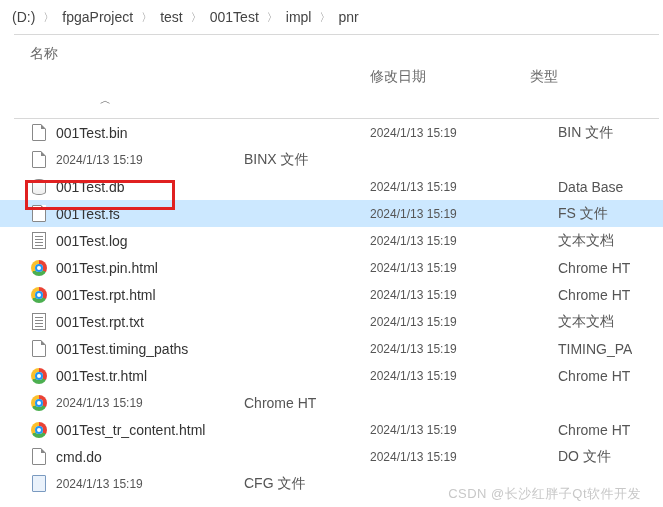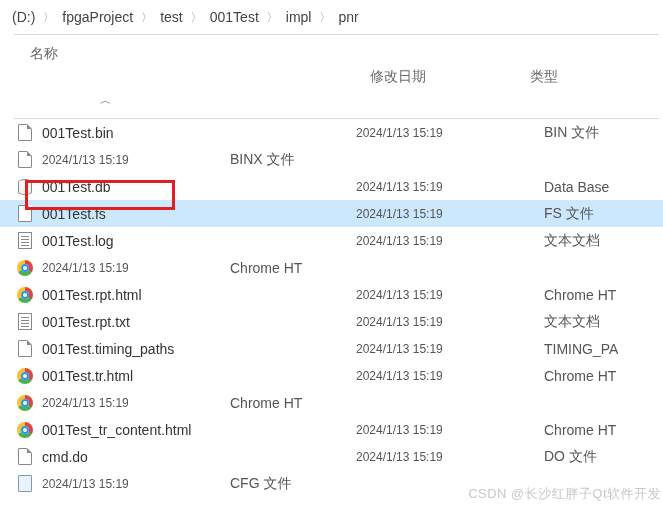--- a/index.html
+++ b/index.html
@@ -39,21 +39,21 @@
     }
     .col-name { width: 340px; display: flex; gap: 30px; flex-direction: column; }
     .col-date { width: 160px; }
     .col-type { flex: 1; }
     .sort-ind {
       font-size: 11px;
       color: #555;
       margin-left: 70px;
     }
     .filelist {
-      padding-left: 16px;
+      padding-left: 30px;
     }
     .row {
       display: flex;
       align-items: center;
       height: 27px;
       cursor: pointer;
     }
     .row.selected {
       background: #cce8ff;
       margin-left: -30px;
@@ -90,21 +90,21 @@
       margin-left: 28px;
     }
     .highlight-box {
       position: absolute;
       border: 3px solid #e02020;
       pointer-events: none;
       z-index: 10;
     }
     .watermark {
       position: absolute;
-      right: 2px;
+      right: 22px;
       bottom: 4px;
       color: #c8c8c8;
       font-size: 13px;
       letter-spacing: 0.5px;
       pointer-events:none;
     }
     
     .ic-file {
       width: 14px; height: 17px;
       border: 1px solid #888;
@@ -228,20 +228,21 @@
         <span class="ic-textfile"></span>
       </span>
       <span class="fname">001Test.log</span>
       <span class="fdate">2024/1/13 15:19</span>
       <span class="ftype">文本文档</span>
     </div>
     <div class="row">
       <span class="icon">
         <span class="ic-chrome"></span>
       </span>
+      <span class="fname">001Test.pin.html</span>
       <span class="fdate">2024/1/13 15:19</span>
       <span class="ftype">Chrome HT</span>
     </div>
     <div class="row">
       <span class="icon">
         <span class="ic-chrome"></span>
       </span>
       <span class="fname">001Test.rpt.html</span>
       <span class="fdate">2024/1/13 15:19</span>
       <span class="ftype">Chrome HT</span>

